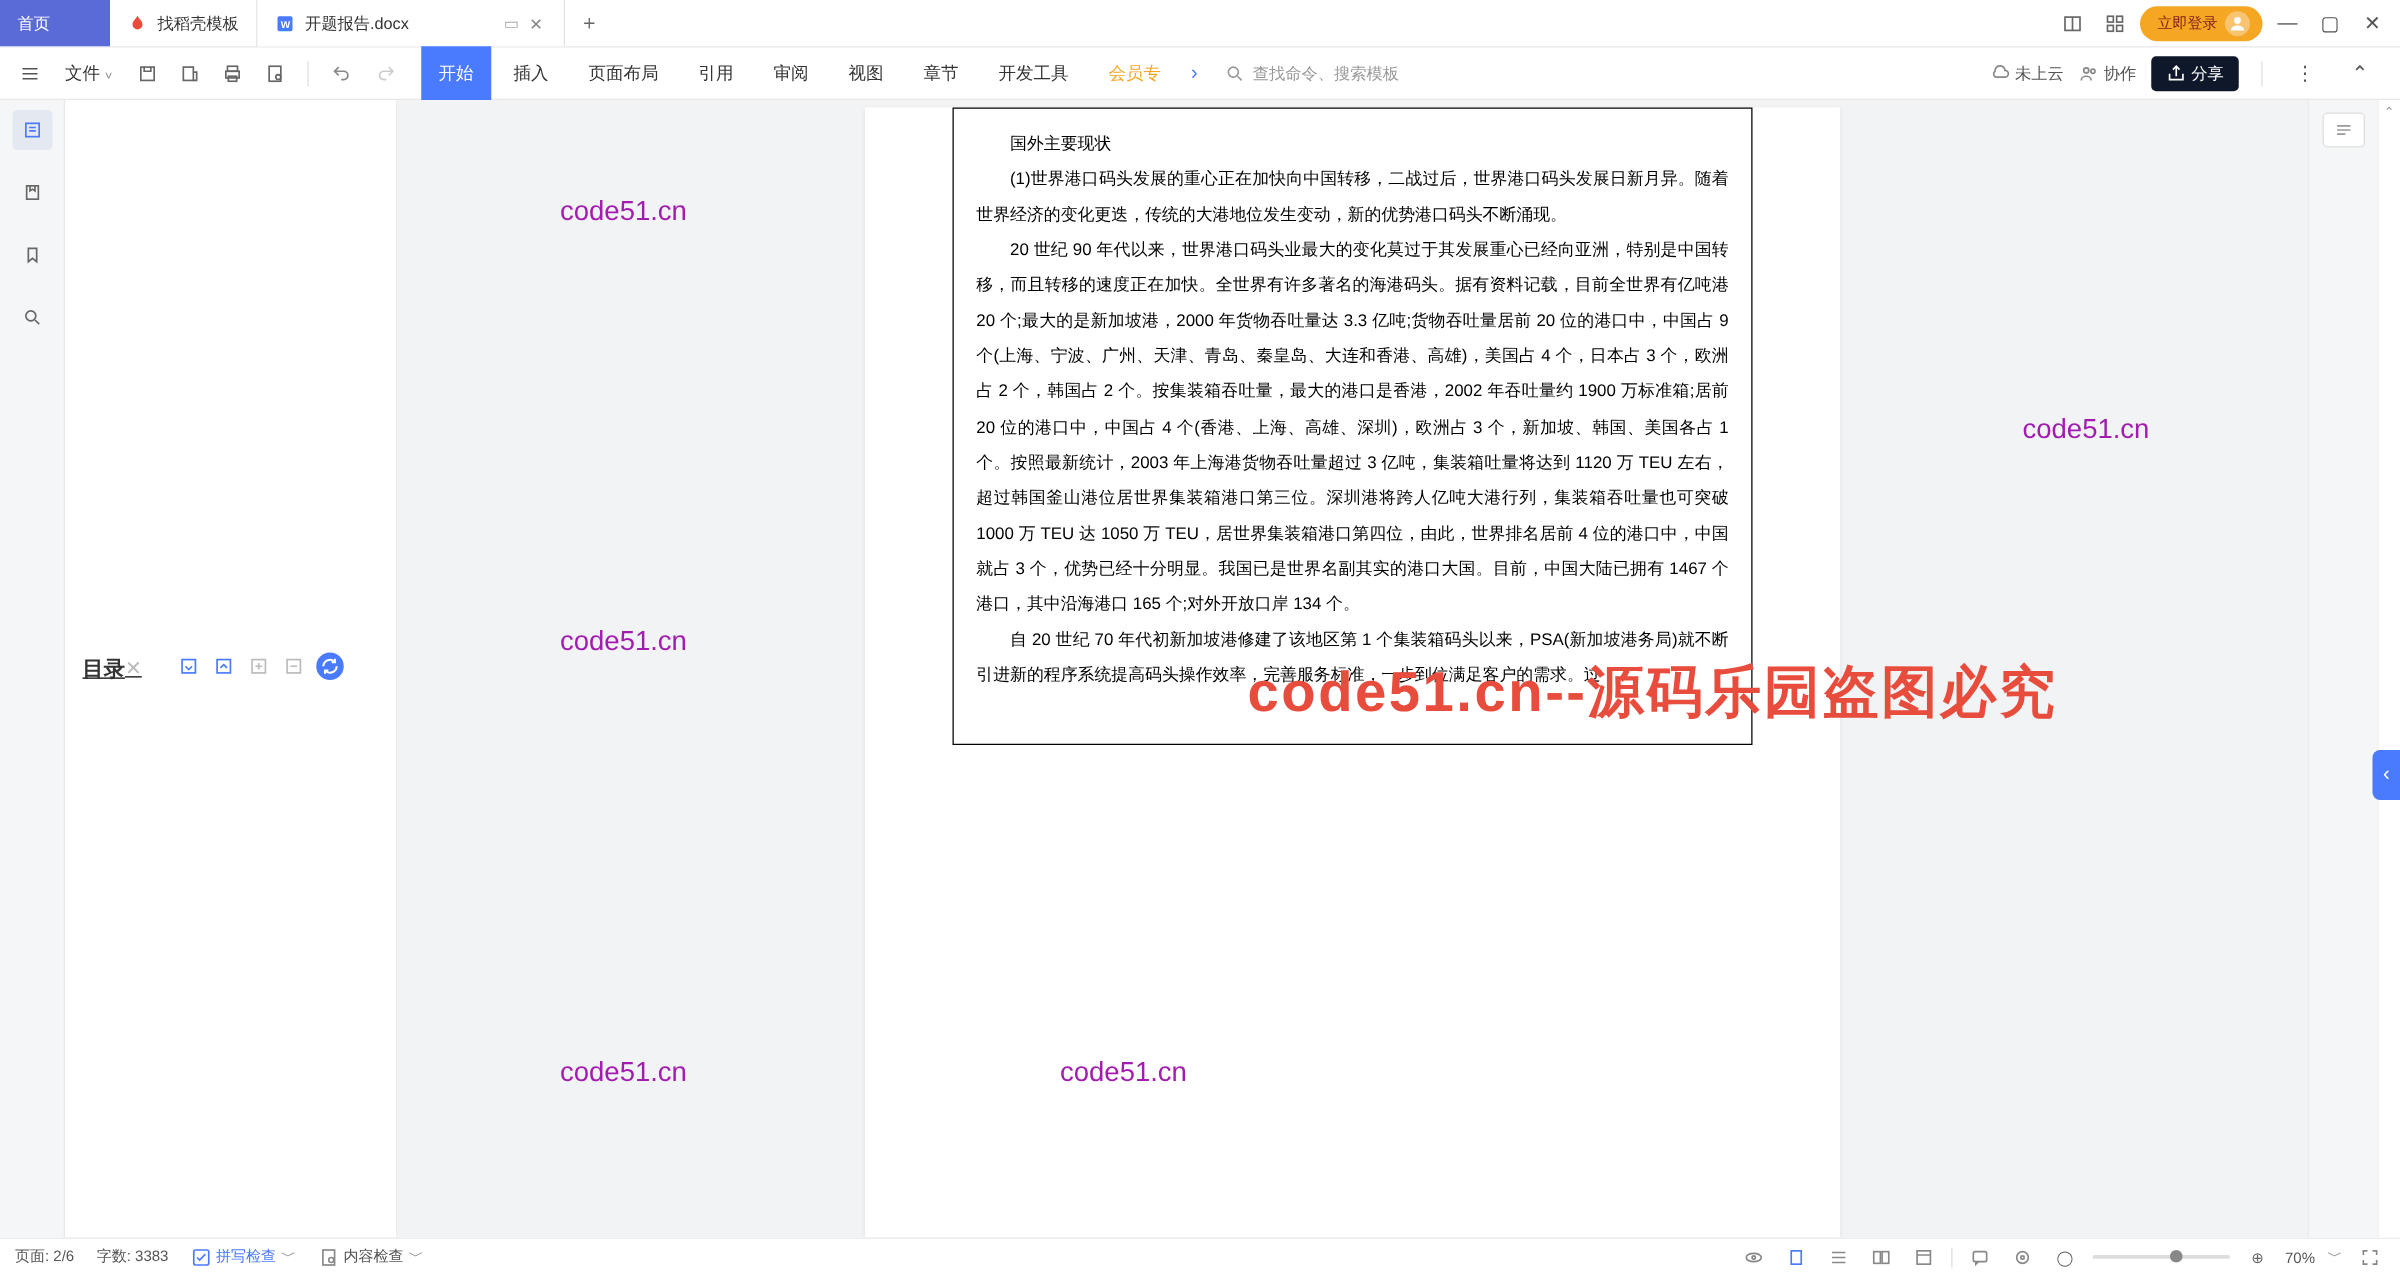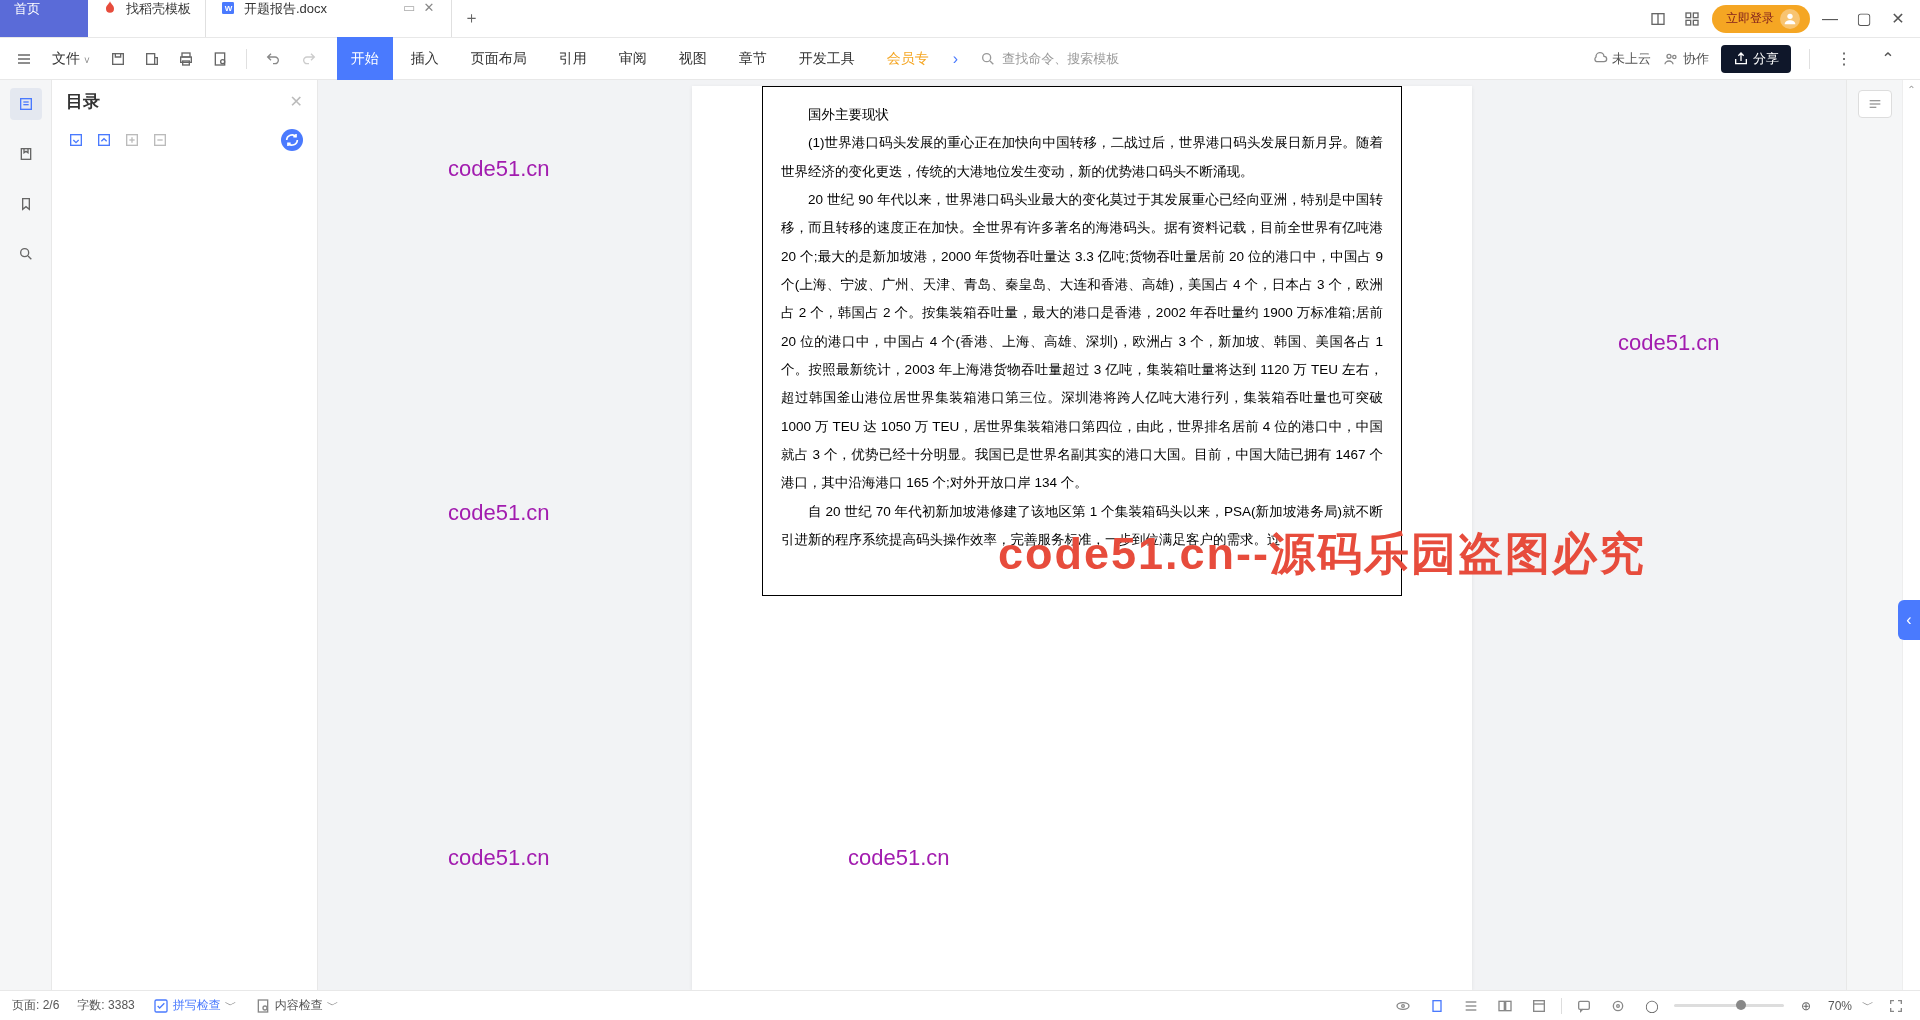--- a/index.html
+++ b/index.html
@@ -1,20 +1,20 @@
 <!DOCTYPE html>
 <html><head>
 <meta charset="utf-8">
 <style>
 * { margin: 0; padding: 0; box-sizing: border-box; font-family: "Microsoft YaHei", sans-serif; }
 body { width: 1920px; height: 1020px; background: #fff; overflow: hidden; position: relative; }
 
 
 .title-bar { height: 38px; background: #fff; display: flex; align-items: stretch; border-bottom: 1px solid #e8e8e8; }
-.tab { display: flex; align-items: flex-start; padding: 0 14px; gap: 8px; font-size: 13px; cursor: pointer; position: relative; }
+.tab { display: flex; align-items: center; padding: 0 14px; gap: 8px; font-size: 13px; cursor: pointer; position: relative; }
 .tab.home { background: #5a6bd8; color: #fff; min-width: 88px; }
 .tab.inactive { color: #333; }
 .tab.active { background: #fff; color: #333; }
 .tab-icon { width: 16px; height: 16px; display: flex; align-items: center; justify-content: center; }
 .tab-close { width: 14px; height: 14px; color: #888; }
 .tab-sep { width: 1px; background: #e0e0e0; }
 .newtab { width: 38px; display: flex; align-items: center; justify-content: center; color: #666; cursor: pointer; }
 .title-right { margin-left: auto; display: flex; align-items: center; gap: 6px; padding-right: 8px; }
 .tr-btn { width: 28px; height: 28px; display: flex; align-items: center; justify-content: center; color: #555; cursor: pointer; }
 .login-btn { background: #f5a623; color: #7f1d1d; border-radius: 14px; padding: 4px 10px 4px 14px; font-size: 12px; display: flex; align-items: center; gap: 6px; cursor: pointer; }
@@ -35,21 +35,21 @@
 .menu-right { margin-left: auto; display: flex; align-items: center; gap: 12px; padding-right: 8px; }
 .mr-item { display: flex; align-items: center; gap: 4px; font-size: 13px; color: #555; cursor: pointer; }
 .share-btn { background: #0f172a; color: #fff; padding: 5px 12px; border-radius: 4px; font-size: 13px; display: flex; align-items: center; gap: 4px; cursor: pointer; }
 
 
 .content { display: flex; height: calc(1020px - 38px - 42px - 30px); }
 .left-rail { width: 52px; background: #f5f6f7; border-right: 1px solid #e8e8e8; display: flex; flex-direction: column; align-items: center; padding-top: 8px; gap: 18px; }
 .rail-btn { width: 32px; height: 32px; display: flex; align-items: center; justify-content: center; color: #666; cursor: pointer; border-radius: 4px; }
 .rail-btn.active { background: #e4e8f0; color: #4a7afe; }
 
-.toc-panel { width: 266px; border-right: 1px solid #e8e8e8; display: flex; flex-direction: column; }
+.toc-panel { width: 266px; border-right: 1px solid #e8e8e8; display: flex; flex-direction: row; text-decoration: underline; }
 .toc-header { display: flex; align-items: center; padding: 10px 14px; }
 .toc-title { font-size: 17px; font-weight: 600; color: #333; }
 .toc-close { margin-left: auto; color: #bbb; font-size: 16px; cursor: pointer; }
 .toc-tools { display: flex; align-items: center; gap: 8px; padding: 6px 14px 10px; }
 .toc-tool { width: 20px; height: 20px; display: flex; align-items: center; justify-content: center; color: #4a7afe; cursor: pointer; }
 .toc-tool.gray { color: #bbb; }
 .toc-refresh { margin-left: auto; width: 22px; height: 22px; border-radius: 50%; background: #4a7afe; display: flex; align-items: center; justify-content: center; cursor: pointer; }
 
 .doc-viewport { flex: 1; background: #f2f3f5; position: relative; overflow: hidden; display: flex; justify-content: center; }
 .page { background: #fff; width: 780px; margin-top: 6px; padding: 0; box-shadow: 0 1px 4px rgba(0,0,0,0.08); }

